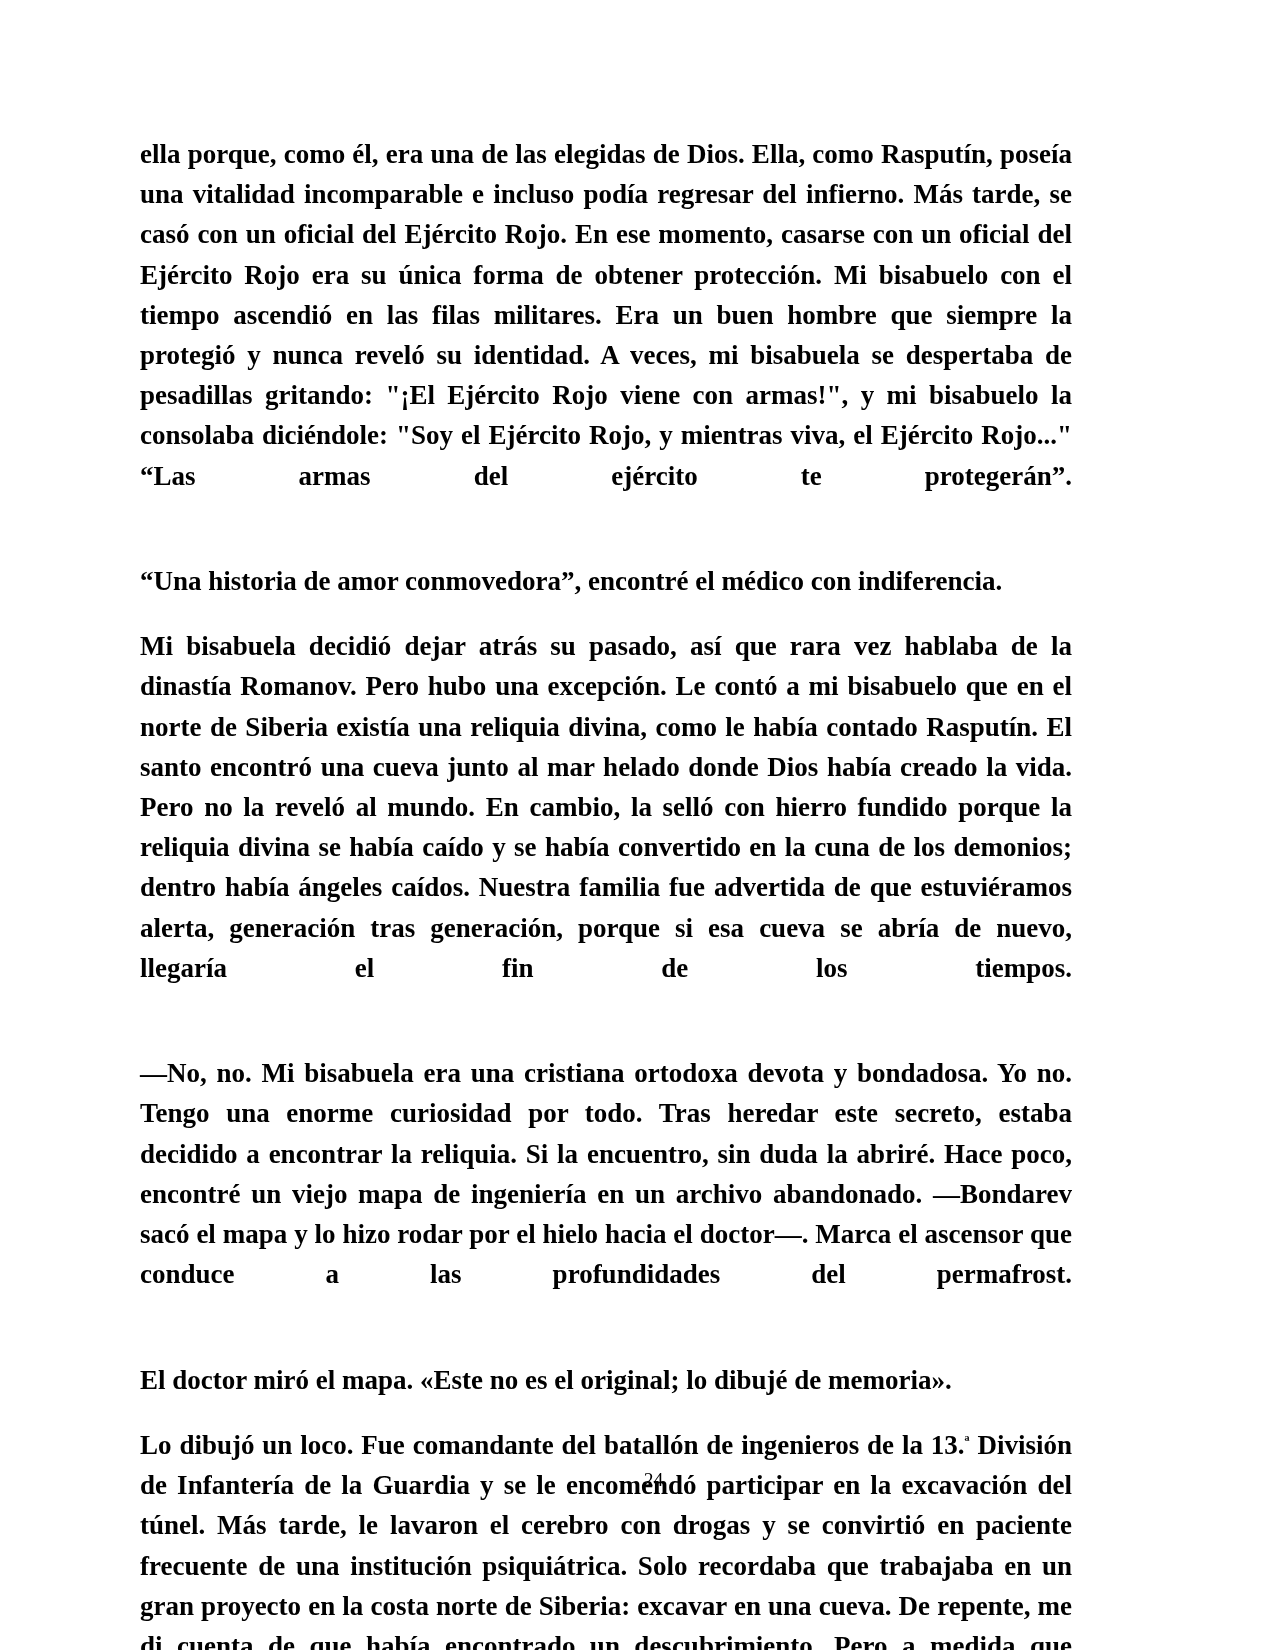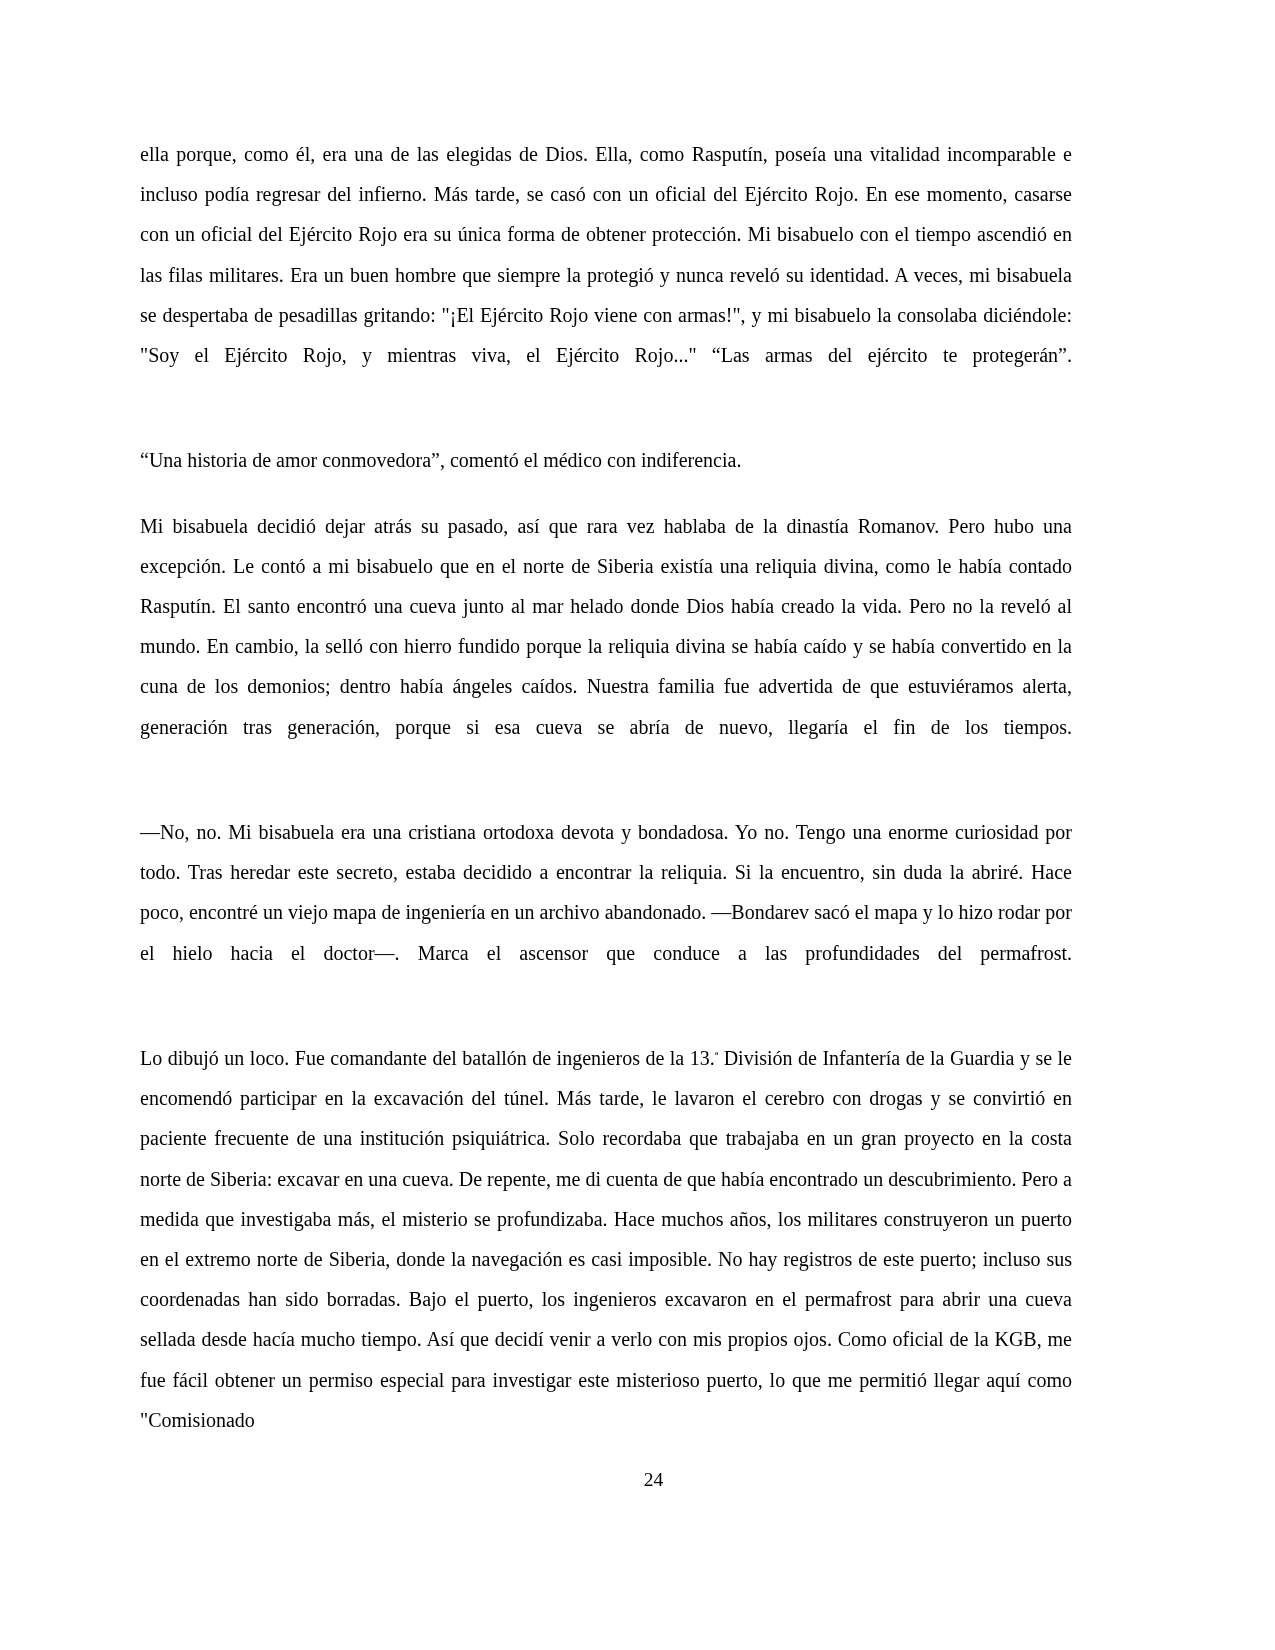--- a/index.html
+++ b/index.html
@@ -21,25 +21,26 @@
     overflow: hidden;
   }
   .content {
     position: absolute;
     left: 140px;
     top: 134px;
     width: 932px;
   }
   p.para {
     margin: 0 0 25px 0;
-    font-size: 20px;
+    font-size: 27px;
     line-height: 40.2px;
     text-align: justify;
     text-justify: inter-word;
     hyphens: none;
+    font-weight: bold;
     -webkit-hyphens: none;
   }
   p.para:last-child {
     margin-bottom: 0;
   }
   
   p.para::after {
     content: "";
     display: inline-block;
     width: 100%;
@@ -68,27 +69,28 @@
 </style>
 </head>
 <body>
 
 <div class="page">
 
   <div class="content">
 
     <p class="para">ella porque, como él, era una de las elegidas de Dios. Ella, como Rasputín, poseía una vitalidad incomparable e incluso podía regresar del infierno. Más tarde, se casó con un oficial del Ejército Rojo. En ese momento, casarse con un oficial del Ejército Rojo era su única forma de obtener protección. Mi bisabuelo con el tiempo ascendió en las filas militares. Era un buen hombre que siempre la protegió y nunca reveló su identidad. A veces, mi bisabuela se despertaba de pesadillas gritando: "¡El Ejército Rojo viene con armas!", y mi bisabuelo la consolaba diciéndole: "Soy el Ejército Rojo, y mientras viva, el Ejército Rojo..." “Las armas del ejército te protegerán”.</p>
 
-    <p class="para nojust">“Una historia de amor conmovedora”, comentó el médico con indiferencia.</p>
+    <p class="para nojust">“Una historia de amor conmovedora”, encontré el médico con indiferencia.</p>
 
     <p class="para">Mi bisabuela decidió dejar atrás su pasado, así que rara vez hablaba de la dinastía Romanov. Pero hubo una excepción. Le contó a mi bisabuelo que en el norte de Siberia existía una reliquia divina, como le había contado Rasputín. El santo encontró una cueva junto al mar helado donde Dios había creado la vida. Pero no la reveló al mundo. En cambio, la selló con hierro fundido porque la reliquia divina se había caído y se había convertido en la cuna de los demonios; dentro había ángeles caídos. Nuestra familia fue advertida de que estuviéramos alerta, generación tras generación, porque si esa cueva se abría de nuevo, llegaría el fin de los tiempos.</p>
 
 
     <p class="para">—No, no. Mi bisabuela era una cristiana ortodoxa devota y bondadosa. Yo no. Tengo una enorme curiosidad por todo. Tras heredar este secreto, estaba decidido a encontrar la reliquia. Si la encuentro, sin duda la abriré. Hace poco, encontré un viejo mapa de ingeniería en un archivo abandonado. —Bondarev sacó el mapa y lo hizo rodar por el hielo hacia el doctor—. Marca el ascensor que conduce a las profundidades del permafrost.</p>
 
+    <p class="para nojust">El doctor miró el mapa. «Este no es el original; lo dibujé de memoria».</p>
 
     <p class="para">
       <span>Lo dibujó un loco. Fue comandante del batallón de ingenieros de la 13.</span><span class="ord">ª</span><span> División de Infantería de la Guardia y se le encomendó participar en la excavación del túnel. Más tarde, le lavaron el cerebro con drogas y se convirtió en paciente frecuente de una institución psiquiátrica. Solo recordaba que trabajaba en un gran proyecto en la costa norte de Siberia: excavar en una cueva. De repente, me di cuenta de que había encontrado un descubrimiento. Pero a medida que investigaba más, el misterio se profundizaba. Hace muchos años, los militares construyeron un puerto en el extremo norte de Siberia, donde la navegación es casi imposible. No hay registros de este puerto; incluso sus coordenadas han sido borradas. Bajo el puerto, los ingenieros excavaron en el permafrost para abrir una cueva sellada desde hacía mucho tiempo. Así que decidí venir a verlo con mis propios ojos. Como oficial de la KGB, me fue fácil obtener un permiso especial para investigar este misterioso puerto, lo que me permitió llegar aquí como "Comisionado</span>
     </p>
 
   </div>
 
   <div class="page-number">24</div>
 
 </div>

